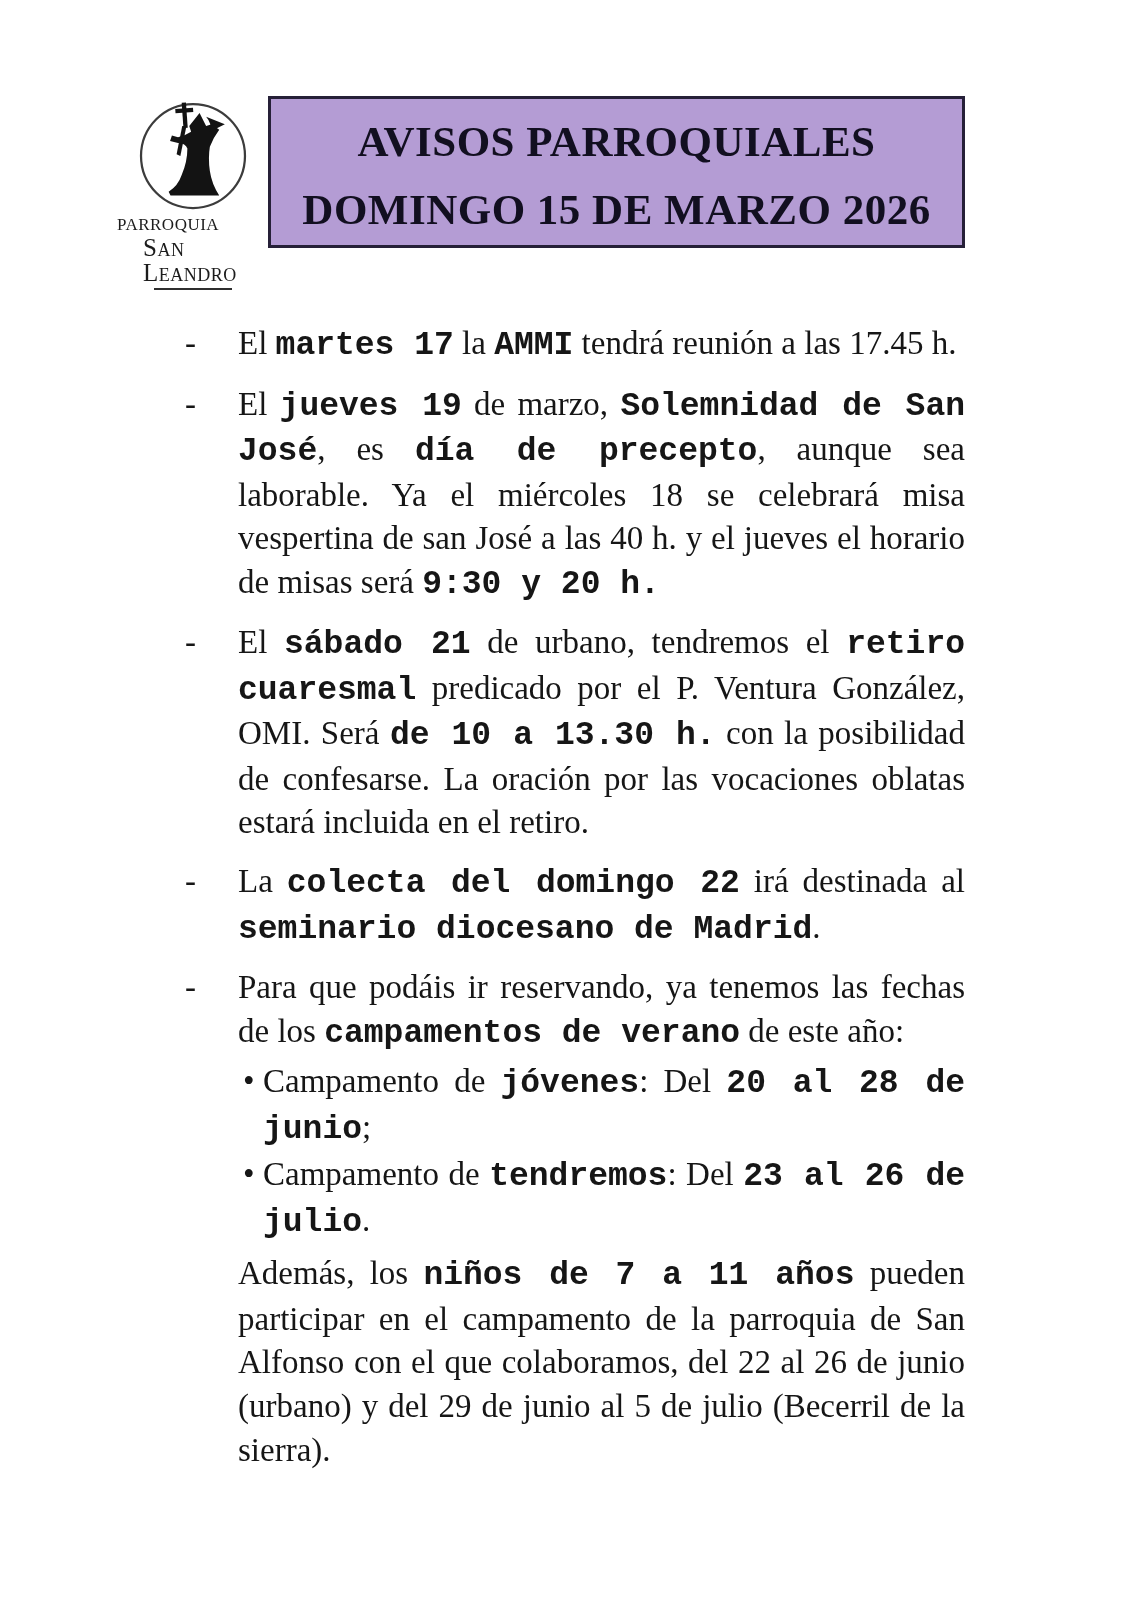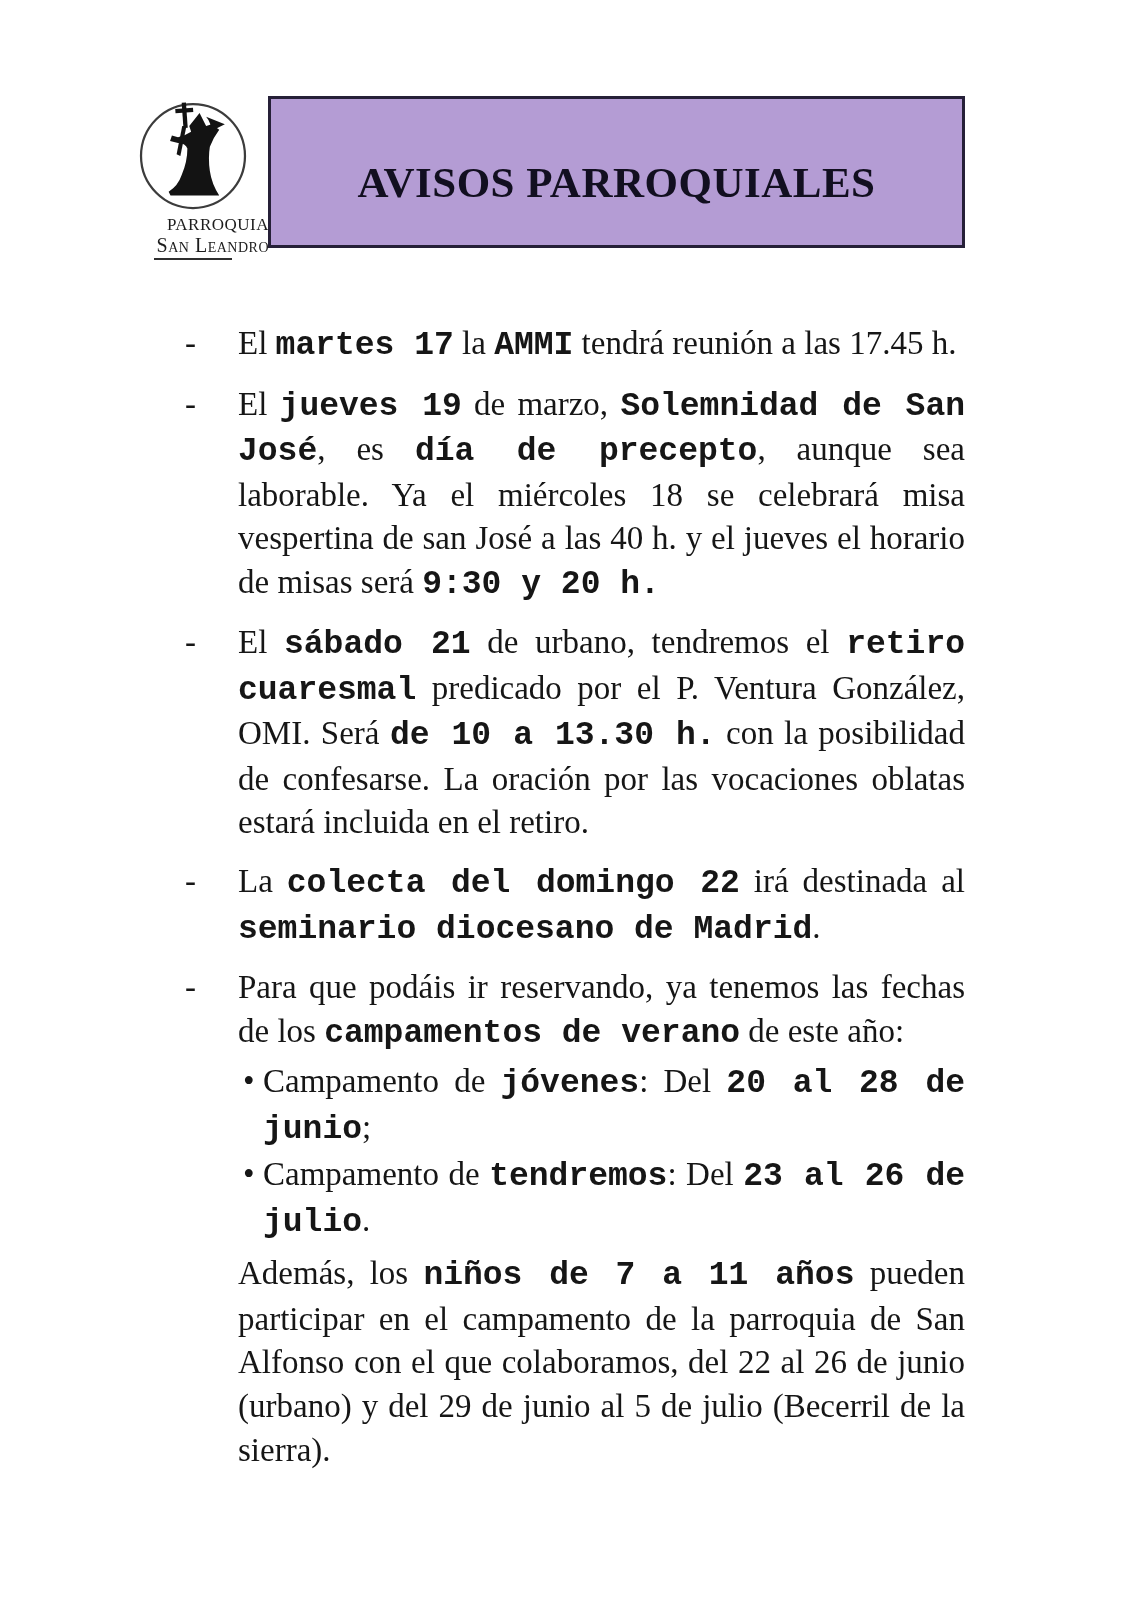--- a/index.html
+++ b/index.html
@@ -15,56 +15,57 @@
   .page { position: relative; width: 1131px; height: 1600px; background: #ffffff; }
 
   
   .header { position: relative; height: 252px; }
 
   .logo {
     position: absolute;
     left: 117px;
     top: 98px;
     width: 152px;
-    text-align: right;
+    text-align: left;
     color: #1c1c1c;
   }
   .logo-figure { display: block; margin: 0 auto; width: 114px; height: 118px; }
   .logo-line1 {
     font-size: 17px;
     line-height: 1;
     letter-spacing: 0.5px;
     margin-top: 0px;
   }
   .logo-line2 {
-    font-size: 20px;
+    font-size: 25px;
     line-height: 1;
     font-variant: small-caps;
     letter-spacing: 0.5px;
     margin-top: 2px;
+    margin-left: 26px;
   }
   .logo-underline {
     width: 78px;
     height: 2px;
     background: #2e2e2e;
     margin: 3px auto 0;
   }
 
   .banner {
     position: absolute;
     left: 268px;
     top: 96px;
     width: 697px;
     height: 152px;
     background: var(--banner-bg, #b49cd4);
     border: 3px solid var(--banner-border, #262038);
     display: flex;
     flex-direction: column;
     align-items: center;
-    justify-content: center;
+    justify-content: flex-start;
     padding-top: 21px;
     gap: 25px;
   }
   .banner-title, .banner-subtitle {
     font-weight: 700;
     font-size: 43px;
     line-height: 1;
     color: var(--banner-text, #120f20);
     letter-spacing: 0.5px;
     white-space: nowrap;
@@ -109,20 +110,21 @@
 
         <path fill="#131313" d="M74,20 L94,28 L78,36 Q81,28 74,20 Z"></path>
       </svg>
       <div class="logo-line1">PARROQUIA</div>
       <div class="logo-line2">San Leandro</div>
       <div class="logo-underline"></div>
     </div>
 
     <div class="banner">
       <div class="banner-title">AVISOS PARROQUIALES</div>
+      <div class="banner-subtitle">DOMINGO 15 DE MARZO 2026</div>
     </div>
 
   </header>
 
   <main class="content">
 
     <div class="item">
       <span class="marker">-</span>
       <p><span>El </span><b>martes 17</b><span> la </span><b>AMMI</b><span> tendrá reunión a las 17.45 h.</span></p>
     </div>

